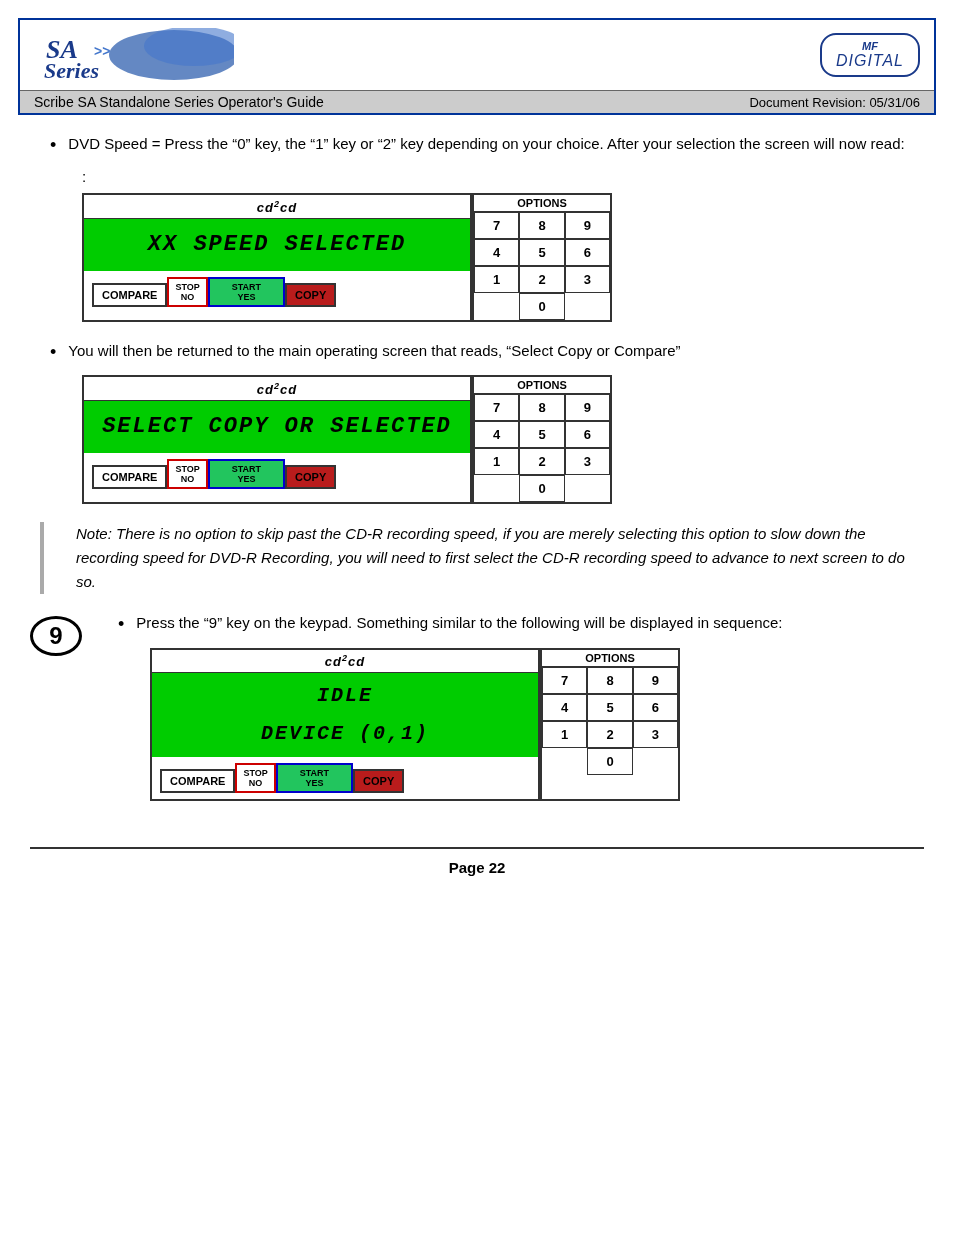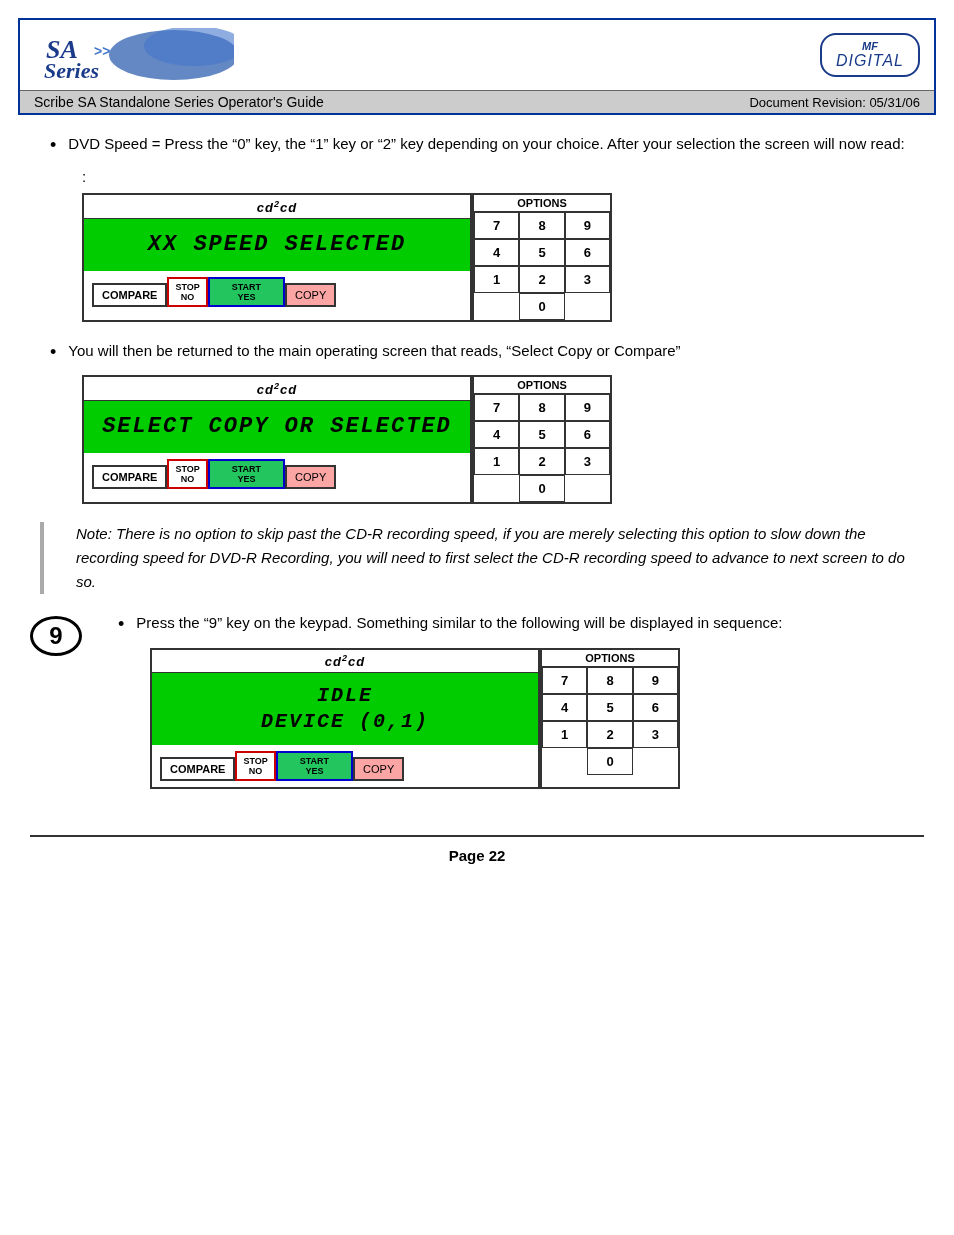--- a/index.html
+++ b/index.html
@@ -150,23 +150,23 @@
       background: #22c55e;
       font-size: 9px;
       font-weight: bold;
       padding: 3px 22px;
       cursor: pointer;
       color: #000;
       text-align: center;
     }
     .btn-copy {
       border: 2px solid #333;
-      background: #fca5a5;
+      background: #b91c1c;
       font-size: 11px;
-      font-weight: normal;
+      font-weight: bold;
       padding: 4px 8px;
       cursor: pointer;
       color: #000;
     }
 
     
     .options-panel {
       border: 2px solid #333;
       background: #fff;
       width: 140px;
@@ -256,21 +256,21 @@
     .mf-bottom {
       font-size: 16px;
       font-weight: normal;
       color: #1a3a8a;
       font-style: italic;
       letter-spacing: 1px;
     }
 
     .screen-two-lines {
       flex-direction: column;
-      gap: 0;
+      gap: 12px;
     }
     .screen-line {
       font-style: italic;
       font-weight: bold;
       font-size: 20px;
       font-family: 'Courier New', monospace;
       letter-spacing: 2px;
       line-height: 1.3;
     }
   </style>

